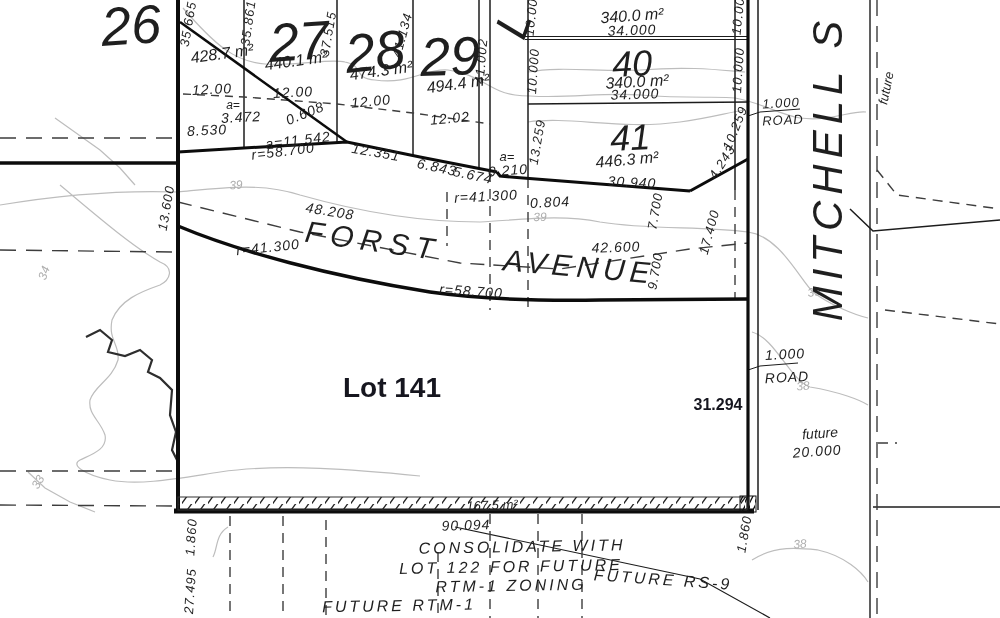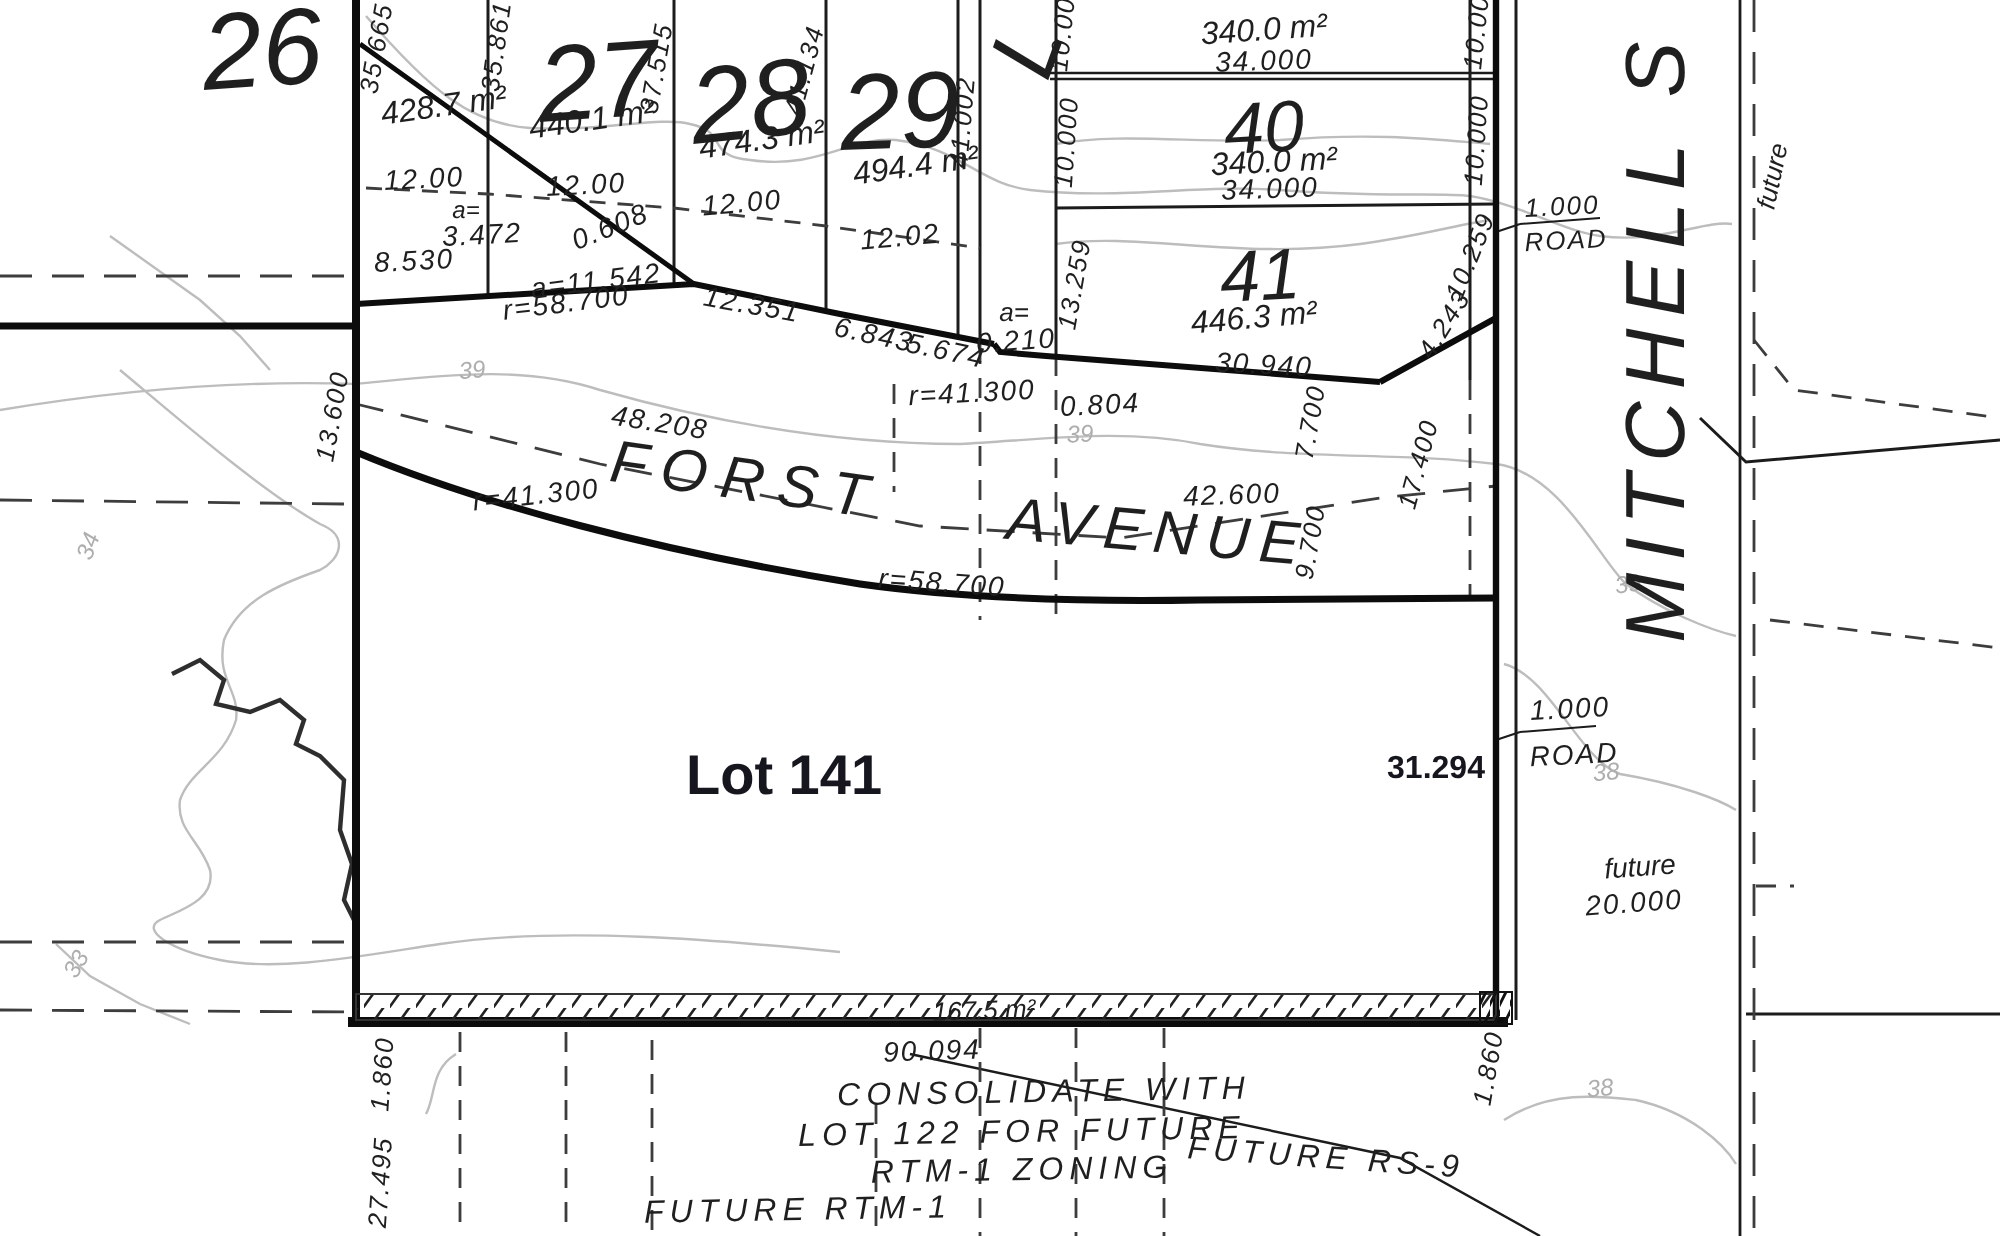--- a/index.html
+++ b/index.html
@@ -166,21 +166,21 @@
       <span class="lbl" style="left: 655px; top: 271px; font-size: 13px; letter-spacing: 1px; transform: translate(-50%, -50%) rotate(-80deg);">9.700</span>
       <span class="lbl" style="left: 709px; top: 232px; font-size: 13px; letter-spacing: 1px; transform: translate(-50%, -50%) rotate(-75deg);">17.400</span>
       <span class="lbl contour-lbl" style="left: 236px; top: 185px; font-size: 12px; transform: translate(-50%, -50%) rotate(-5deg);">39</span>
       <span class="lbl contour-lbl" style="left: 540px; top: 217px; font-size: 12px; transform: translate(-50%, -50%) rotate(-3deg);">39</span>
       <span class="lbl contour-lbl" style="left: 814px; top: 292px; font-size: 12px; transform: translate(-50%, -50%) rotate(-8deg);">39</span>
       <span class="lbl contour-lbl" style="left: 803px; top: 386px; font-size: 12px; transform: translate(-50%, -50%) rotate(-5deg);">38</span>
       <span class="lbl contour-lbl" style="left: 800px; top: 544px; font-size: 12px; transform: translate(-50%, -50%) rotate(-5deg);">38</span>
       <span class="lbl contour-lbl" style="left: 44px; top: 273px; font-size: 12px; transform: translate(-50%, -50%) rotate(-70deg);">34</span>
       <span class="lbl contour-lbl" style="left: 38px; top: 482px; font-size: 12px; transform: translate(-50%, -50%) rotate(-60deg);">33</span>
       <span class="lbl annot" style="left: 392px; top: 388px; font-size: 28px; transform: translate(-50%, -50%) rotate(0deg);">Lot 141</span>
-      <span class="lbl annot" style="left: 718px; top: 385px; font-size: 16px; transform: translate(-50%, -50%) rotate(0deg); text-align: center;">31.294</span>
+      <span class="lbl annot" style="left: 718px; top: 405px; font-size: 16px; transform: translate(-50%, -50%) rotate(0deg); text-align: center;">31.294</span>
       <span class="lbl" style="left: 781px; top: 103px; font-size: 13px; letter-spacing: 1px; transform: translate(-50%, -50%) rotate(-3deg);">1.000</span>
       <span class="lbl" style="left: 783px; top: 120px; font-size: 13px; letter-spacing: 1px; transform: translate(-50%, -50%) rotate(-3deg);">ROAD</span>
       <span class="lbl" style="left: 785px; top: 354px; font-size: 14px; letter-spacing: 1px; transform: translate(-50%, -50%) rotate(-3deg);">1.000</span>
       <span class="lbl" style="left: 787px; top: 377px; font-size: 14px; letter-spacing: 1px; transform: translate(-50%, -50%) rotate(-3deg);">ROAD</span>
       <span class="lbl" style="left: 886px; top: 88px; font-size: 13px; transform: translate(-50%, -50%) rotate(-78deg);">future</span>
       <span class="lbl" style="left: 820px; top: 433px; font-size: 14px; transform: translate(-50%, -50%) rotate(-4deg);">future</span>
       <span class="lbl" style="left: 817px; top: 451px; font-size: 14px; letter-spacing: 1px; transform: translate(-50%, -50%) rotate(-4deg);">20.000</span>
       <span class="lbl" style="left: 828px; top: 168px; font-size: 42px; letter-spacing: 6px; transform: translate(-50%, -50%) rotate(-90deg);">MITCHELL S</span>
       <span class="lbl" style="left: 492px; top: 505px; font-size: 13px; transform: translate(-50%, -50%) rotate(-2deg);">167.5 m²</span>
       <span class="lbl" style="left: 466px; top: 525px; font-size: 14px; letter-spacing: 1px; transform: translate(-50%, -50%) rotate(-2deg);">90.094</span>

